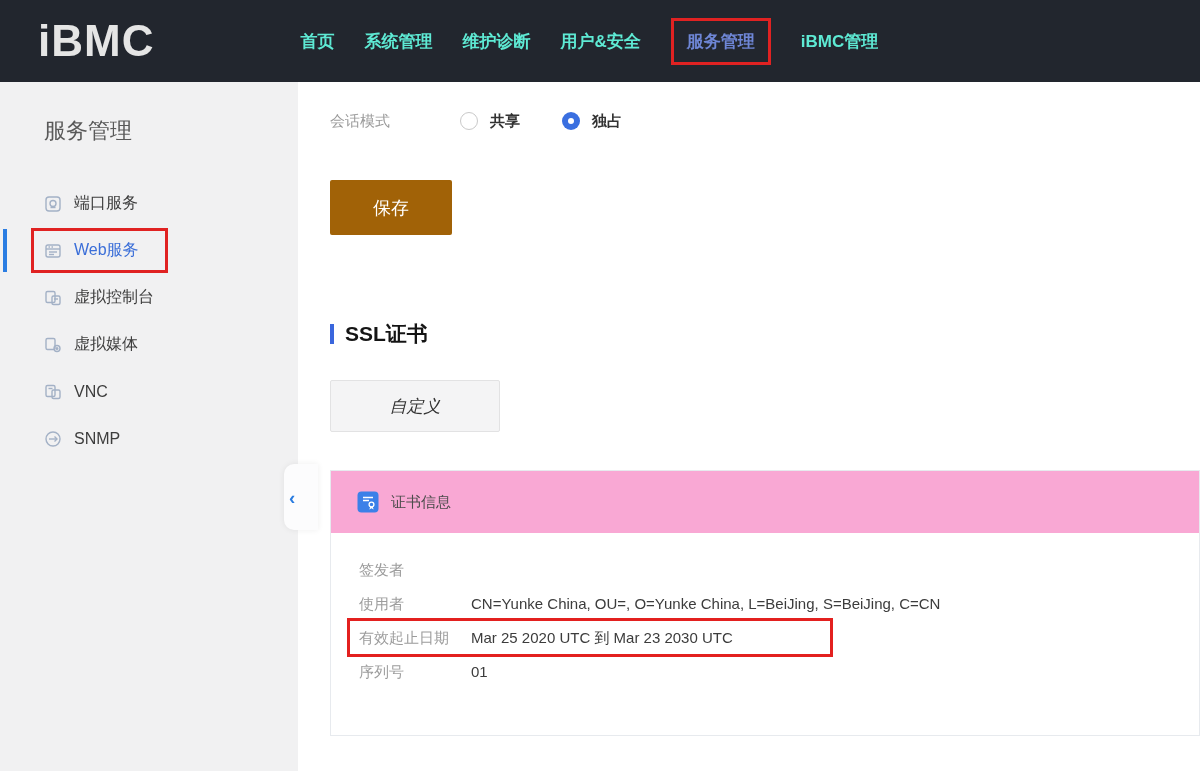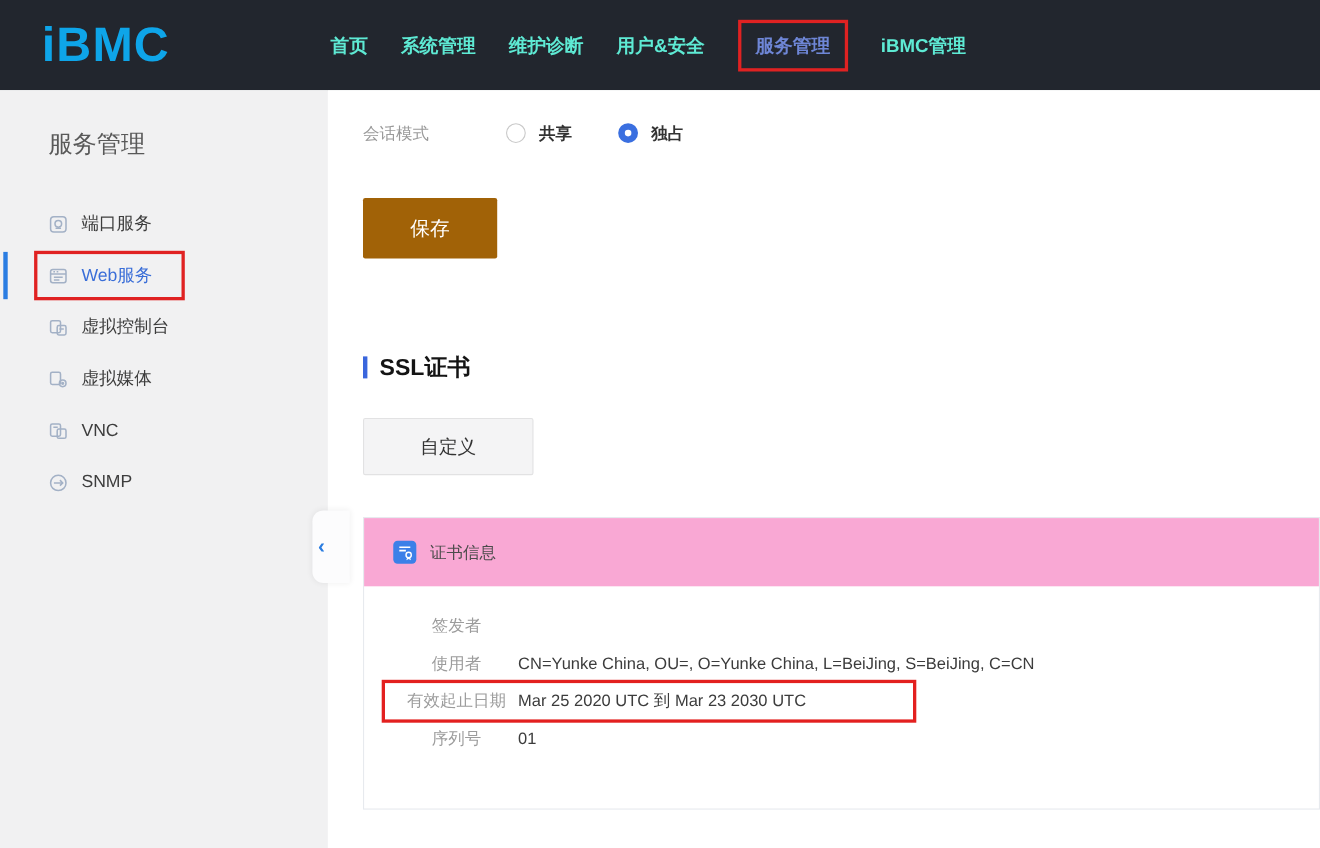--- a/index.html
+++ b/index.html
@@ -1,21 +1,21 @@
 <!DOCTYPE html>
 <html><head>
 <meta charset="utf-8">
 <style>
   * { margin:0; padding:0; box-sizing:border-box; }
   html,body { width:1200px; height:771px; background:#ffffff; overflow:hidden;
               font-family:"Liberation Sans","DejaVu Sans",sans-serif; }
 
   
   .topbar { height:82px; background:#22262e; display:flex; align-items:center; }
-  .logo { margin-left:38px; font-size:44px; font-weight:bold; color:#0ea5e9; letter-spacing:1px; }
+  .logo { margin-left:38px; font-size:44px; font-weight:bold; color:#e5e5e5; letter-spacing:1px; }
   .topnav { display:flex; align-items:center; gap:30px; margin-left:146px; }
   .nav-item { color:#5eead4; font-size:17px; font-weight:bold; cursor:pointer; white-space:nowrap; }
   .nav-item.active { color:#6e86d6; position:relative; border:3px solid #e02222; padding:9px 13px; }
 
   
   .layout { display:flex; height:689px; position:relative; }
 
   .sidebar { width:298px; flex-shrink:0; background:#f1f1f2; position:relative; }
   .sidebar-title { padding:34px 0 0 44px; font-size:22px; color:#595959; }
   .menu { margin-top:34px; }
@@ -45,30 +45,30 @@
   .radio-label { margin-left:12px; font-size:15px; font-weight:bold; color:#333333; }
 
   .save-btn { display:block; margin-top:48px; width:122px; height:55px; background:#a16207; color:#ffffff;
               font-size:18px; border:none; border-radius:2px; cursor:pointer;
               font-family:"Liberation Sans","DejaVu Sans",sans-serif; }
 
   .section-title { margin-top:85px; display:flex; align-items:center; }
   .section-bar { width:4px; height:20px; background:#3a66dd; }
   .section-text { margin-left:11px; font-size:21px; font-weight:bold; color:#141414; }
 
-  .custom-btn { display:block; margin-top:32px; width:155px; height:52px; background:#f4f4f5;
+  .custom-btn { display:block; margin-top:32px; width:170px; height:52px; background:#f4f4f5;
                 border:1px solid #e2e2e3; border-radius:2px; font-size:17px; color:#333333; cursor:pointer;
-                font-family:"Liberation Sans","DejaVu Sans",sans-serif; }
+                font-family:"Liberation Sans","DejaVu Sans",sans-serif;font-style:italic; }
 
   .cert-panel { margin-top:38px; border:1px solid #e7eaee; }
   .cert-header { height:62px; background:#f9a8d4; display:flex; align-items:center; padding-left:26px; }
   .cert-header-text { margin-left:12px; font-size:15px; color:#4c4c4c; }
   .cert-body { padding:20px 30px 46px 28px; font-size:15px; line-height:34px; }
   .cert-row { display:flex; position:relative; }
-  .cert-label { width:112px; flex-shrink:0; color:#9c9c9c;text-align:center; }
+  .cert-label { width:112px; flex-shrink:0; color:#9c9c9c; }
   .cert-value { color:#3c3c3c; max-width:560px; }
   .row-anno { position:absolute; left:-12px; top:-3px; width:486px; height:39px;
               border:3px solid #e3201f; pointer-events:none; }
 </style>
 </head>
 <body>
 
 <header class="topbar">
   <div class="logo">iBMC</div>
   <nav class="topnav">

